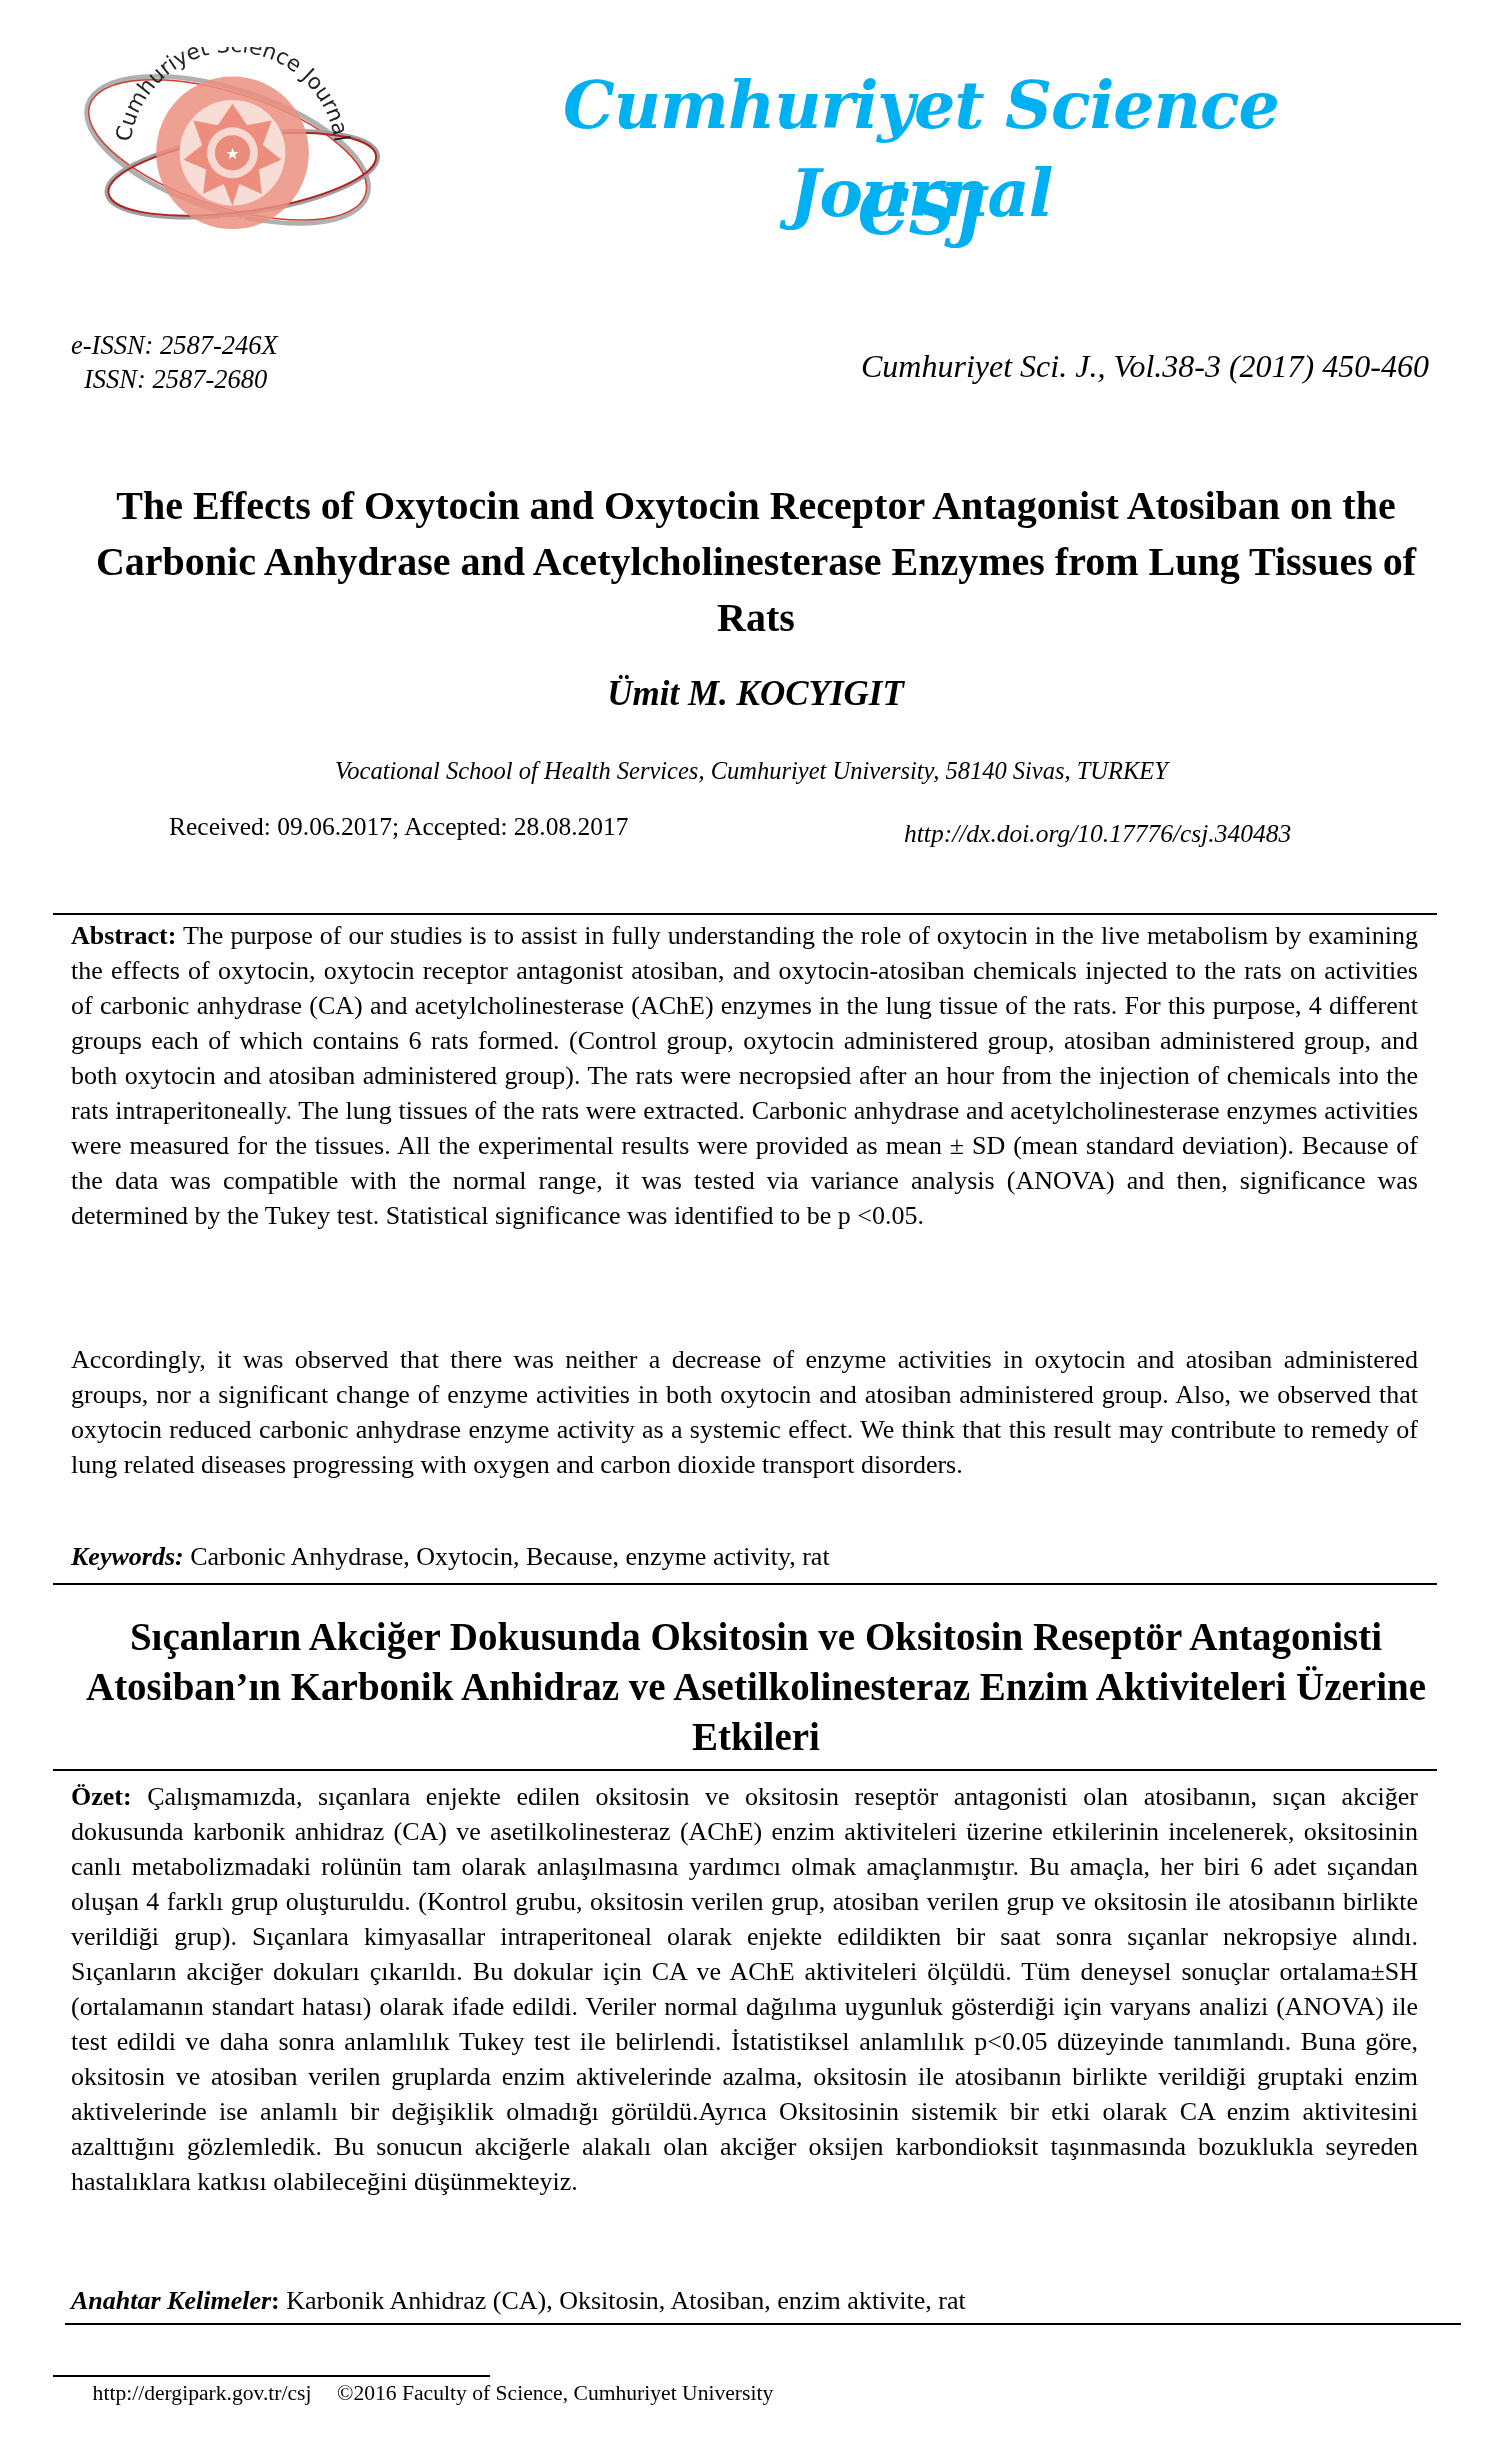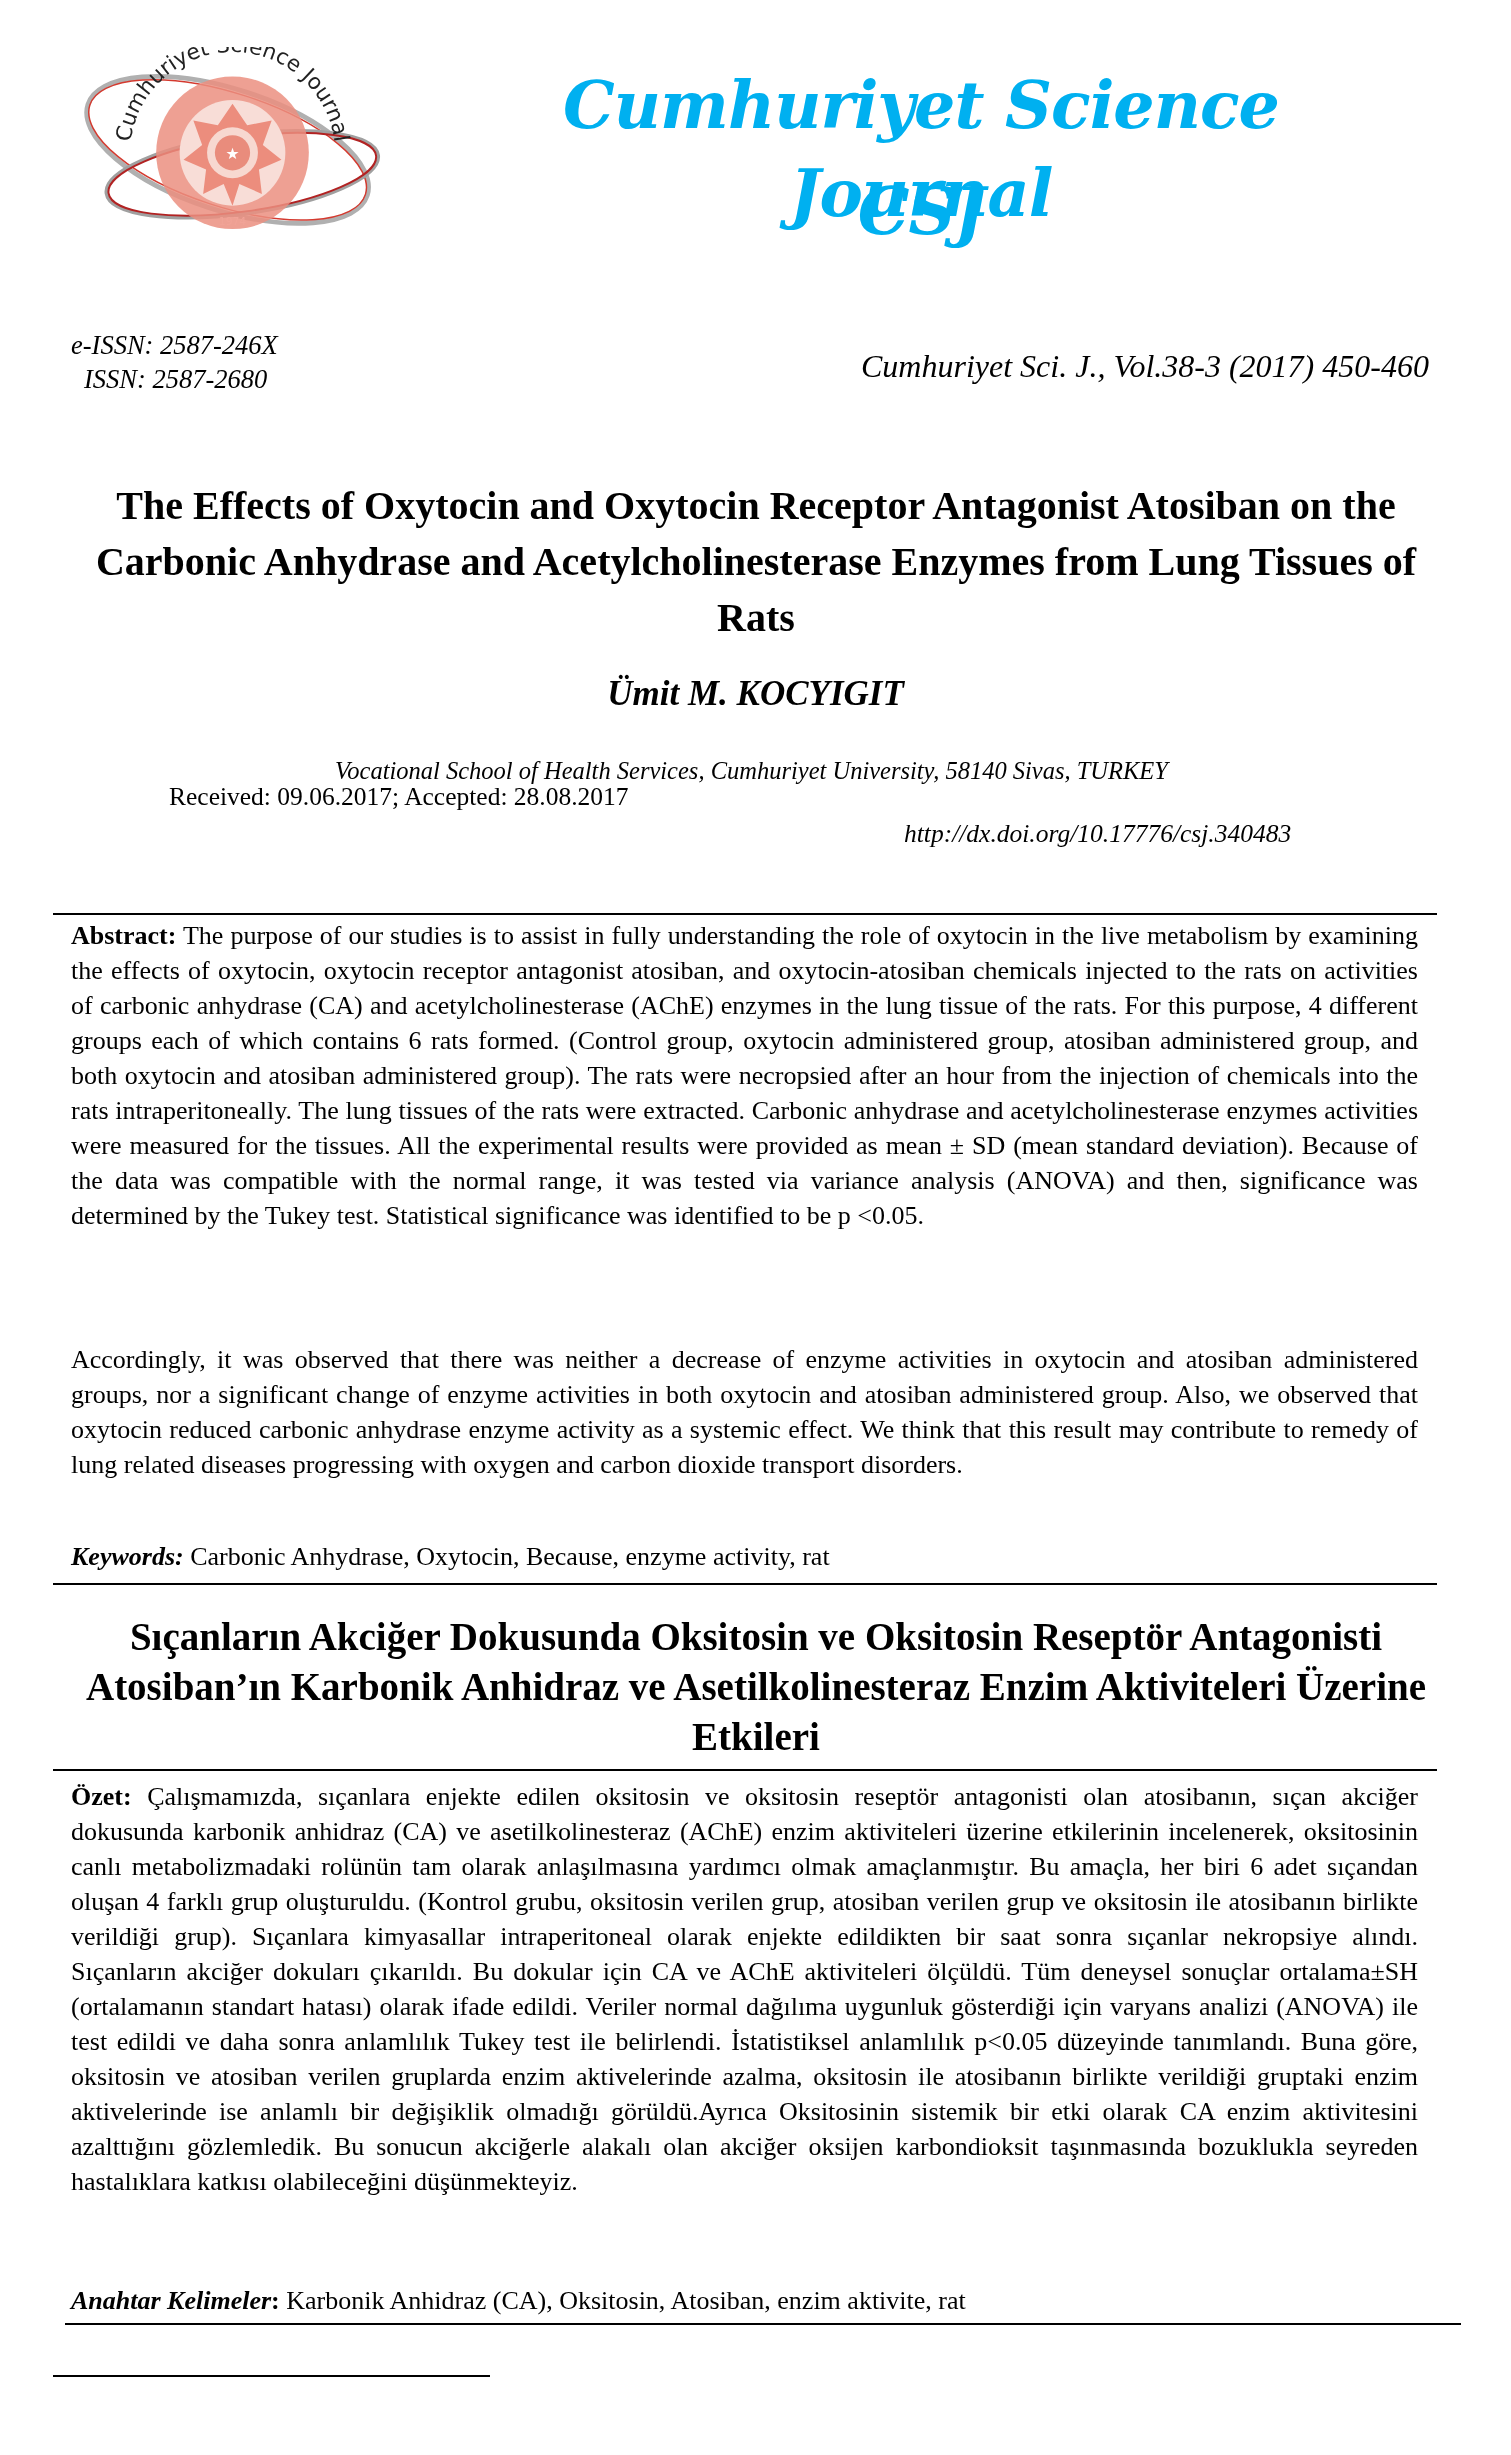--- a/index.html
+++ b/index.html
@@ -21,21 +21,21 @@
   #eissn { left: 71px; top: 331px; }
   #pissn { left: 84px; top: 365px; }
   #citation { left: 861px; top: 348px; font-style: italic; font-size: 32px; }
 
   #paper-title { left: 59px; width: 1394px; top: 478px; text-align: center;
                  font-weight: bold; font-size: 40px; line-height: 56px; }
   #author { left: 0; width: 1511px; top: 674px; text-align: center;
             font-weight: bold; font-style: italic; font-size: 35px; }
   #affil { left: 0; width: 1503px; top: 757px; text-align: center;
            font-style: italic; font-size: 24.5px; }
-  #received { left: 169px; top: 782px; font-size: 25.5px; }
+  #received { left: 169px; top: 812px; font-size: 25.5px; }
   #doi { left: 904px; top: 819px; font-style: italic; font-size: 25.5px; }
 
   .rule { position: absolute; height: 0; border-top: 2px solid #000; }
 
   .para { position: absolute; left: 71px; width: 1347px; font-size: 26px;
           line-height: 35px; text-align: justify; }
   .para b { font-weight: bold; }
   #abs-p1 { top: 918px; }
   #abs-p2 { top: 1342px; }
   #keywords { top: 1539px; text-align: left; }
@@ -99,14 +99,17 @@
 
 <div class="rule" style="left:53px; width:1384px; top:1769px;"></div>
 
 <div id="ozet" class="para"><b>Özet:</b> <span>Çalışmamızda, sıçanlara enjekte edilen oksitosin ve oksitosin reseptör antagonisti olan atosibanın, sıçan akciğer dokusunda karbonik anhidraz (CA) ve asetilkolinesteraz (AChE) enzim aktiviteleri üzerine etkilerinin incelenerek, oksitosinin canlı metabolizmadaki rolünün tam olarak anlaşılmasına yardımcı olmak amaçlanmıştır. Bu amaçla, her biri 6 adet sıçandan oluşan 4 farklı grup oluşturuldu.  (Kontrol grubu, oksitosin verilen grup, atosiban verilen grup ve oksitosin ile atosibanın birlikte verildiği grup). Sıçanlara kimyasallar intraperitoneal olarak enjekte edildikten bir saat sonra sıçanlar nekropsiye alındı. Sıçanların akciğer dokuları çıkarıldı. Bu dokular için CA ve AChE aktiviteleri ölçüldü. Tüm deneysel sonuçlar ortalama±SH (ortalamanın standart hatası) olarak ifade edildi. Veriler normal dağılıma uygunluk gösterdiği için varyans analizi (ANOVA) ile test edildi ve daha sonra anlamlılık Tukey test ile belirlendi. İstatistiksel anlamlılık p&lt;0.05 düzeyinde tanımlandı. Buna göre, oksitosin ve atosiban verilen gruplarda enzim aktivelerinde azalma, oksitosin ile atosibanın birlikte verildiği gruptaki enzim aktivelerinde ise anlamlı bir değişiklik olmadığı görüldü.Ayrıca Oksitosinin sistemik bir etki olarak CA enzim aktivitesini azalttığını gözlemledik. Bu sonucun akciğerle alakalı olan akciğer oksijen karbondioksit taşınmasında bozuklukla seyreden hastalıklara katkısı olabileceğini düşünmekteyiz.</span></div>
 <div id="anahtar" class="para"><b class="it">Anahtar Kelimeler</b><b>:</b> <span>Karbonik Anhidraz (CA), Oksitosin, Atosiban, enzim aktivite, rat</span></div>
 
 <div class="rule" style="left:65px; width:1396px; top:2323px;"></div>
 <div class="rule" style="left:53px; width:437px; top:2375px;"></div>
 
 <div id="footnote" class="abs">
+  <div class="line2">
+    <span>http://dergipark.gov.tr/csj</span><span class="sp2"></span><span>©2016 Faculty of Science, Cumhuriyet University</span>
+  </div>
 </div>
 
 
 </body></html>

